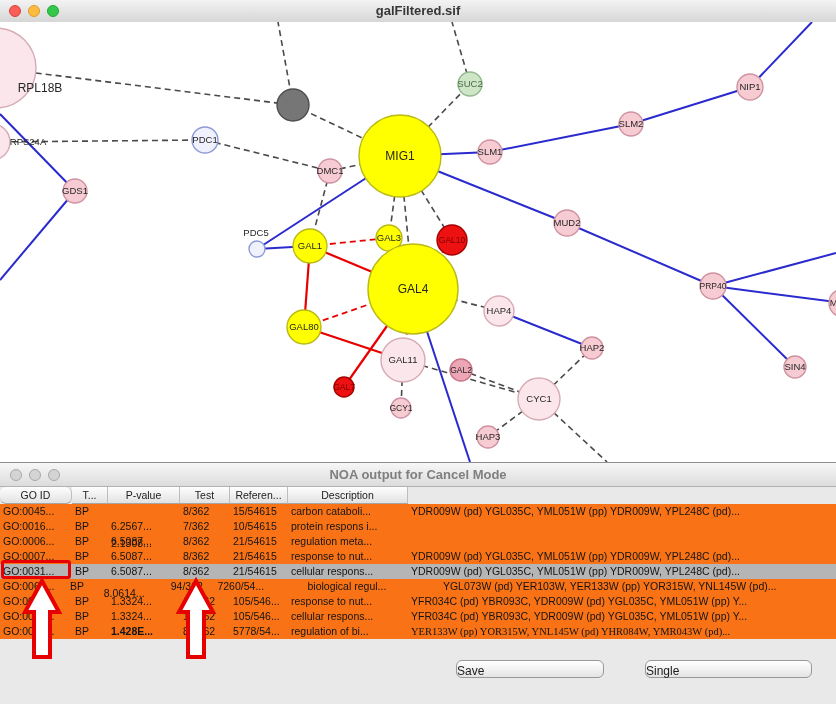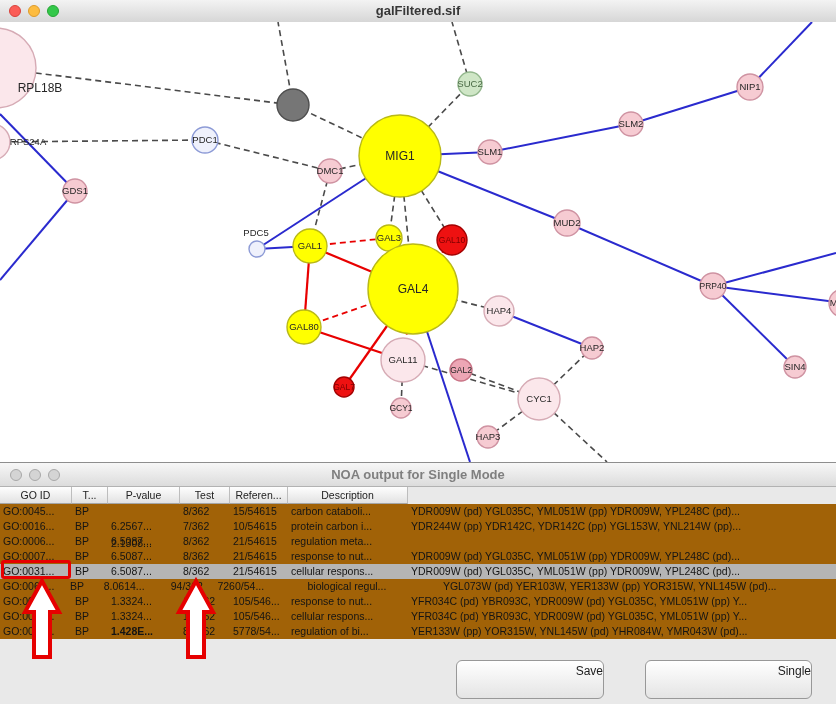--- a/index.html
+++ b/index.html
@@ -29,26 +29,26 @@
     border-top:1px solid #8e8e8e;box-sizing:border-box;}
   #noa-titlebar{position:absolute;top:0;left:0;width:836px;height:24px;
     background:linear-gradient(#f7f7f7,#dcdcdc);border-bottom:1px solid #b2b2b2;box-sizing:border-box;}
   #noa-titlebar .title{text-align:center;line-height:23px;font-size:13px;font-weight:bold;color:#7f7f7f;}
   #noa-lights{position:absolute;left:10px;top:6px;display:flex;gap:7px;}
   #table-header{position:absolute;top:24px;left:0;width:836px;height:17px;display:flex;}
   .hcell{box-sizing:border-box;height:17px;line-height:16px;font-size:10.5px;color:#222;text-align:center;
     background:linear-gradient(#fefefe,#e2e2e2);border-right:1px solid #bdbdbd;border-bottom:1px solid #a5a5a5;
     overflow:hidden;white-space:nowrap;}
   #table-body{position:absolute;top:41px;left:0;width:836px;background:#fff;}
-  .trow{display:flex;height:15px;background:#a16207;}
+  .trow{display:flex;height:15px;background:#f97316;}
   .trow.selected{background:#b5b5b5;}
   .tcell{box-sizing:border-box;height:15px;line-height:15px;font-size:10.5px;color:#141414;
     padding:0 3px;overflow:hidden;white-space:nowrap;}
-  .btn{position:absolute;height:39px;box-sizing:border-box;border:1px solid #989898;border-radius:6px;
-    background:linear-gradient(#ffffff,#e4e4e4);font-size:12px;color:#1c1c1c;text-align:right;line-height:20px;
+  .btn{position:absolute;height:18px;box-sizing:border-box;border:1px solid #989898;border-radius:6px;
+    background:linear-gradient(#ffffff,#e4e4e4);font-size:12px;color:#1c1c1c;text-align:left;line-height:20px;
     cursor:default;}
   #save-btn{left:456px;top:197px;width:148px;}
   #cancel-btn{left:645px;top:197px;width:167px;}
 
   
   #go-rect{position:absolute;left:1px;top:560px;width:70px;height:19px;border:3px solid #e60000;
     border-radius:3px;box-sizing:border-box;z-index:12;pointer-events:none;}
   #annot-svg{position:absolute;top:0;left:0;z-index:11;pointer-events:none;}
 </style>
 </head>
@@ -228,25 +228,25 @@
       </svg>
   </div>
 
   <div id="noa">
     <div id="noa-titlebar">
       <div id="noa-lights">
         <span class="light inactive"></span>
         <span class="light inactive"></span>
         <span class="light inactive"></span>
       </div>
-      <div class="title">NOA output for Single Mode</div>
+      <div class="title">NOA output for Cancel Mode</div>
     </div>
 
     <div id="table-header">
-        <div class="hcell" style="width: 72px;">GO ID</div>
+        <div class="hcell" style="width: 72px; border-radius: 6px;">GO ID</div>
         <div class="hcell" style="width: 36px;">T...</div>
         <div class="hcell" style="width: 72px;">P-value</div>
         <div class="hcell" style="width: 50px;">Test</div>
         <div class="hcell" style="width: 58px;">Referen...</div>
         <div class="hcell" style="width: 120px;">Description</div>
         <div class="hcell" style="width: 428px; margin-top: 40px;">Associated edges</div>
       </div>
     <div id="table-body">
         <div class="trow">
           <div class="tcell" style="width: 72px;">GO:0045...</div>
@@ -256,22 +256,21 @@
           <div class="tcell" style="width: 58px;">15/54615</div>
           <div class="tcell" style="width: 120px;">carbon cataboli...</div>
           <div class="tcell" style="width: 428px;">YDR009W (pd) YGL035C, YML051W (pp) YDR009W, YPL248C (pd)...</div>
         </div>
         <div class="trow">
           <div class="tcell" style="width: 72px;">GO:0016...</div>
           <div class="tcell" style="width: 36px;">BP</div>
           <div class="tcell" style="width: 72px;">6.2567...</div>
           <div class="tcell" style="width: 50px;">7/362</div>
           <div class="tcell" style="width: 58px;">10/54615</div>
-          <div class="tcell" style="width: 120px;">protein carbon i...</div>
-          <div class="tcell" style="width: 428px;">YDR244W (pp) YDR142C, YDR142C (pp) YGL153W, YNL214W (pp)...</div>
+          <div class="tcell" style="width: 120px;">protein respons i...</div>
         </div>
         <div class="trow">
           <div class="tcell" style="width: 72px;">GO:0006...</div>
           <div class="tcell" style="width: 36px;">BP</div>
           <div class="tcell" style="width: 72px;">6.5087...</div>
           <div class="tcell" style="width: 50px;">8/362</div>
           <div class="tcell" style="width: 58px;">21/54615</div>
           <div class="tcell" style="width: 120px;">regulation meta...</div>
         </div>
         <div class="trow">
@@ -288,21 +287,21 @@
           <div class="tcell" style="width: 36px;">BP</div>
           <div class="tcell" style="width: 72px;">6.5087...</div>
           <div class="tcell" style="width: 50px;">8/362</div>
           <div class="tcell" style="width: 58px;">21/54615</div>
           <div class="tcell" style="width: 120px;">cellular respons...</div>
           <div class="tcell" style="width: 428px;">YDR009W (pd) YGL035C, YML051W (pp) YDR009W, YPL248C (pd)...</div>
         </div>
         <div class="trow">
           <div class="tcell" style="width: 72px;">GO:0065...</div>
           <div class="tcell" style="width: 36px;">BP</div>
-          <div class="tcell" style="width: 72px;">8.0614...</div>
+          <div class="tcell" style="width: 72px; margin-top: 7px;">8.0614...</div>
           <div class="tcell" style="width: 50px;">94/362</div>
           <div class="tcell" style="width: 58px;">7260/54...</div>
           <div class="tcell" style="width: 120px; margin-left: 36px;">biological regul...</div>
           <div class="tcell" style="width: 428px; margin-left: 24px;">YGL073W (pd) YER103W, YER133W (pp) YOR315W, YNL145W (pd)...</div>
         </div>
         <div class="trow">
           <div class="tcell" style="width: 72px;">GO:0031...</div>
           <div class="tcell" style="width: 36px;">BP</div>
           <div class="tcell" style="width: 72px;">1.3324...</div>
           <div class="tcell" style="width: 50px;">14/362</div>
@@ -319,21 +318,21 @@
           <div class="tcell" style="width: 120px;">cellular respons...</div>
           <div class="tcell" style="width: 428px;">YFR034C (pd) YBR093C, YDR009W (pd) YGL035C, YML051W (pp) Y...</div>
         </div>
         <div class="trow">
           <div class="tcell" style="width: 72px;">GO:0050...</div>
           <div class="tcell" style="width: 36px;">BP</div>
           <div class="tcell" style="width: 72px; font-weight: bold;">1.428E...</div>
           <div class="tcell" style="width: 50px;">80/362</div>
           <div class="tcell" style="width: 58px;">5778/54...</div>
           <div class="tcell" style="width: 120px;">regulation of bi...</div>
-          <div class="tcell" style="width: 428px;">YER133W (pp) YOR315W, YNL145W (pd) YHR084W, YMR043W (pd)...</div>
+          <div class="tcell" style="width: 428px; font-family: Liberation Serif, serif;">YER133W (pp) YOR315W, YNL145W (pd) YHR084W, YMR043W (pd)...</div>
         </div>
       </div>
 
     <div class="btn" id="save-btn">Save</div>
     <div class="btn" id="cancel-btn">Single</div>
   </div>
 
   <div id="go-rect" style="border-color: rgb(230, 0, 0);"></div>
   <svg id="annot-svg" width="836" height="704">
     <polygon class="annot-shape" points="42,581 59,612 50,612 50,657 34,657 34,612 25,612" fill="#ffffff" stroke="#e60000" stroke-width="4" stroke-linejoin="miter"></polygon>

